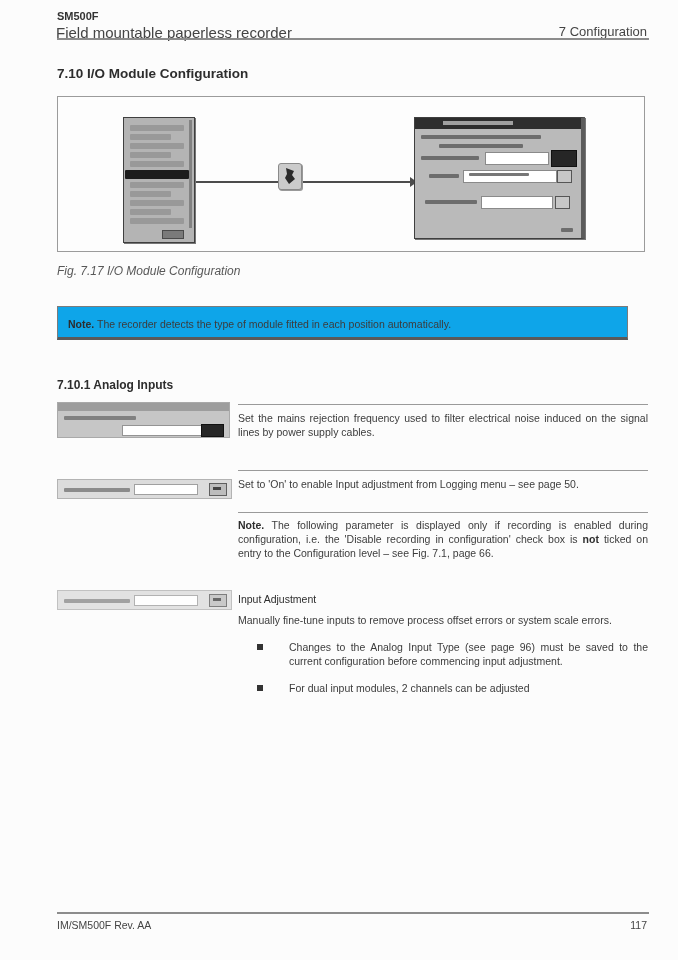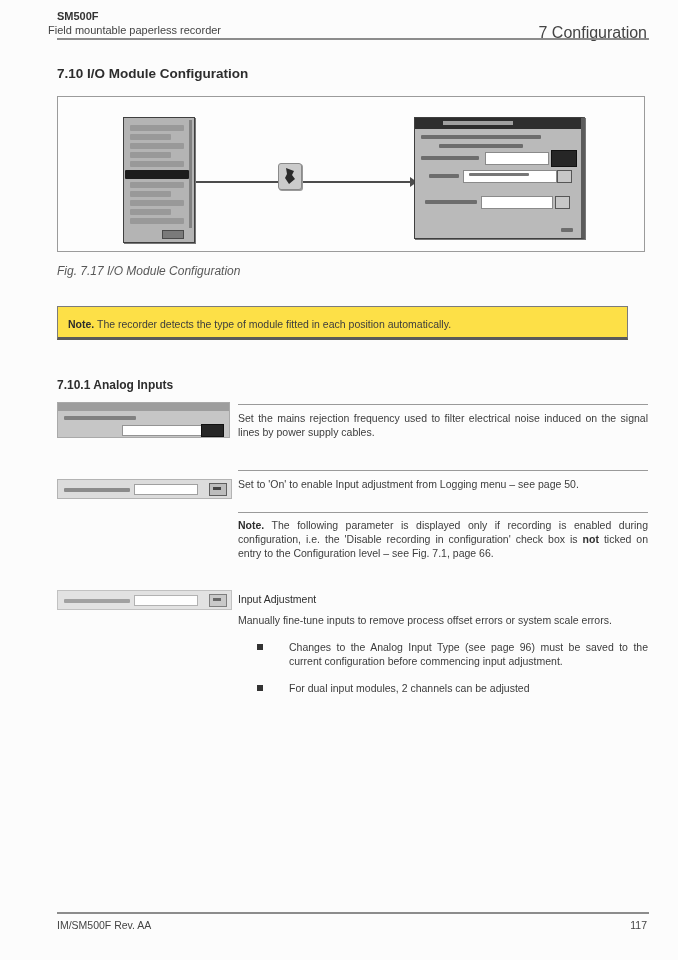--- a/index.html
+++ b/index.html
@@ -8,22 +8,22 @@
     background:#fcfcfc; overflow:hidden;
     font-family:"Liberation Sans", sans-serif; color:#3d3d3d;
     filter: blur(0.25px);
   }
   .abs{position:absolute;}
   .hrule{position:absolute; background:#8c8c8c;}
   .thinrule{height:1px; background:#9a9a9a;}
 
   
   .hdr-product{left:57px; top:10px; font-size:11px; font-weight:bold; color:#333;}
-  .hdr-sub{left:48px; top:24px; font-size:11px; color:#444;}
-  .hdr-chap{right:31px; top:24px; font-size:16px; color:#444;}
+  .hdr-sub{left:56px; top:24px; font-size:15px; color:#444;}
+  .hdr-chap{right:31px; top:24px; font-size:13px; color:#444;}
   .hdr-rule{left:57px; right:29px; top:38px; height:2px;}
 
   
   .h1{left:57px; top:66px; font-size:13.5px; font-weight:bold; color:#2d2d2d;}
   .h2{left:57px; top:378px; font-size:12px; font-weight:bold; color:#2d2d2d;}
 
   
   .fig-frame{left:57px; top:96px; width:586px; height:154px; border:1px solid #9b9b9b; background:#fdfdfd;}
   .menu-shot{position:absolute; left:65px; top:20px; width:70px; height:124px;
     background:#b4b4b4; border:1px solid #3f3f3f; box-shadow:1px 1px 0 #777;}
@@ -45,21 +45,21 @@
   .dlg-title{position:absolute; left:0; top:0; right:0; height:11px; background:#2e2e2e;}
   .dlg-title-text{position:absolute; left:28px; top:3px; width:70px; height:4px; background:#bdbdbd; opacity:.8;}
   .dash{position:absolute; height:4px; background:#5f5f5f; opacity:.85; border-radius:1px;}
   .wfield{position:absolute; background:#fff; border:1px solid #8a8a8a;}
   .dbtn{position:absolute; background:#262626; border:1px solid #111;}
   .sbtn{position:absolute; background:#c7c7c7; border:1px solid #555;}
 
   .fig-caption{left:57px; top:264px; font-size:12px; font-style:italic; color:#585858;}
 
   
-  .note-box{left:57px; top:306px; width:571px; height:34px; background:#fde047;
+  .note-box{left:57px; top:306px; width:571px; height:34px; background:#0ea5e9;
     border:1px solid #7b7b7b; border-bottom:3px solid #5a5a5a;
     font-size:10.5px; line-height:34px; padding-left:10px; color:#3c3c3c; box-sizing:border-box;}
   b.inl{color:#2d2d2d;}
 
   
   .strip1{left:57px; top:402px; width:173px; height:36px; border:1px solid #a9a9a9; background:#c6c6c6; box-sizing:border-box;}
   .strip1-top{position:absolute; left:0; right:0; top:0; height:8px; background:#9d9d9d;}
   .strip1-label{position:absolute; left:6px; top:13px; width:72px; height:4px; background:#808080; border-radius:1px;}
   .strip1-field{position:absolute; left:64px; top:22px; width:78px; height:9px; background:#fff; border:1px solid #949494;}
   .strip1-btn{position:absolute; right:5px; top:21px; width:21px; height:11px; background:#262626; border:1px solid #111;}

